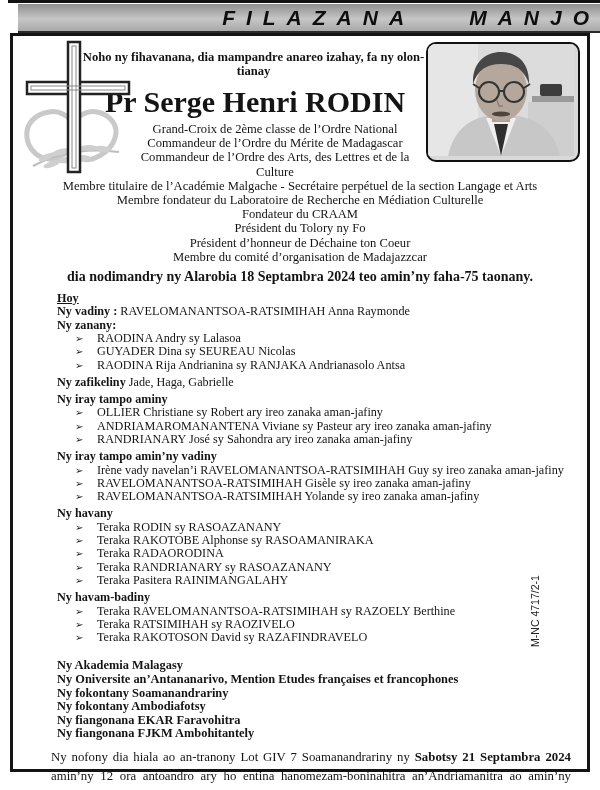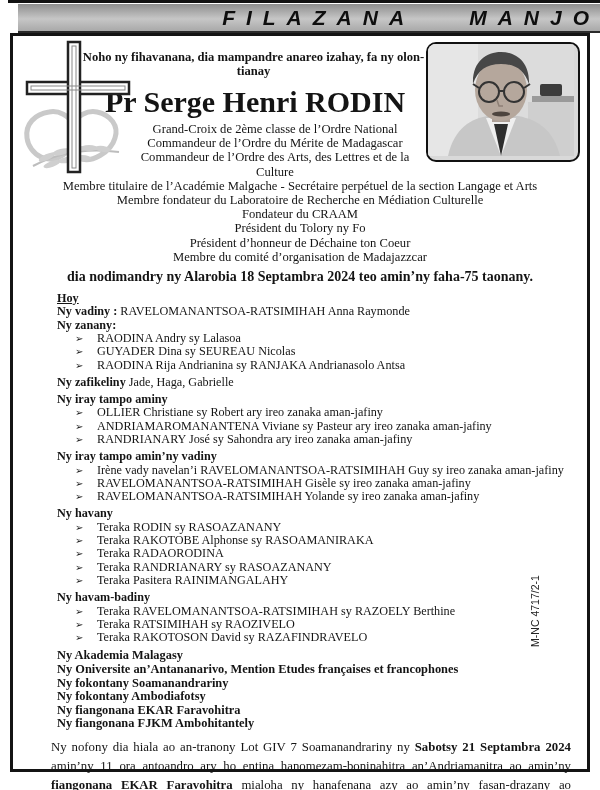--- a/index.html
+++ b/index.html
@@ -21,21 +21,21 @@
   .intro{margin-left:55px;margin-right:148px;text-align:center;font-weight:bold;font-size:12.6px;line-height:14px;padding-top:6px;}
   .name{margin:7px 150px 3px 60px;text-align:center;font-weight:bold;font-size:30px;line-height:34px;white-space:nowrap;}
   .honor{text-align:center;font-size:12.6px;line-height:14.2px;}
   .death-line{text-align:center;font-weight:bold;font-size:14px;line-height:15px;margin-top:5px;}
   .family{margin-top:8px;padding-left:30px;padding-right:4px;font-size:12.2px;line-height:13.3px;}
   .sec{margin-top:4px;}
   .sec.first{margin-top:4px;text-decoration:underline;}
   .sec-label{font-weight:bold;}
   .li{padding-left:40px;position:relative;}
   .li .bullet{position:absolute;left:18px;top:0;font-size:10px;color:#222;}
-  .affils{margin-top:5px;padding-left:30px;font-size:12.4px;line-height:13.6px;font-weight:bold;}
+  .affils{margin-top:15px;padding-left:30px;font-size:12.4px;line-height:13.6px;font-weight:bold;}
   .funeral{margin:7px 2px 0 24px;font-size:12.8px;line-height:19px;text-align:justify;}
   .side-code{position:absolute;left:468px;top:568px;width:110px;height:14px;
     transform:rotate(-90deg);transform-origin:center;
     font-family:"Liberation Sans",sans-serif;font-size:10.5px;color:#222;text-align:center;white-space:nowrap;}
   b{font-weight:bold;}
 </style>
 </head>
 <body>
 
 <div class="page">
@@ -165,18 +165,18 @@
 
     <div class="affils">
       <div>Ny Akademia Malagasy</div>
       <div>Ny Oniversite an’Antananarivo, Mention Etudes françaises et francophones</div>
       <div>Ny fokontany Soamanandrariny</div>
       <div>Ny fokontany Ambodiafotsy</div>
       <div>Ny fiangonana EKAR Faravohitra</div>
       <div>Ny fiangonana FJKM Ambohitantely</div>
     </div>
 
-    <div class="funeral"><span>Ny nofony dia hiala ao an-tranony Lot GIV 7 Soamanandrariny ny </span><b>Sabotsy 21 Septambra 2024</b><span> amin’ny 11 ora antoandro ary ho entina hanomezam-boninahitra an’Andriamanitra ao amin’ny </span><b>fiangonana EKAR Faravohitra</b><span> mialoha ny hanafenana azy ao amin’ny fasan-drazany ao Ambodiafotsy.</span></div>
+    <div class="funeral"><span>Ny nofony dia hiala ao an-tranony Lot GIV 7 Soamanandrariny ny </span><b>Sabotsy 21 Septambra 2024</b><span> amin’ny 12 ora antoandro ary ho entina hanomezam-boninahitra an’Andriamanitra ao amin’ny </span><b>fiangonana EKAR Faravohitra</b><span> mialoha ny hanafenana azy ao amin’ny fasan-drazany ao Ambodiafotsy.</span></div>
 
     <div class="side-code">M-NC 4717/2-1</div>
 
   </div>
 </div>
 
 </body></html>

